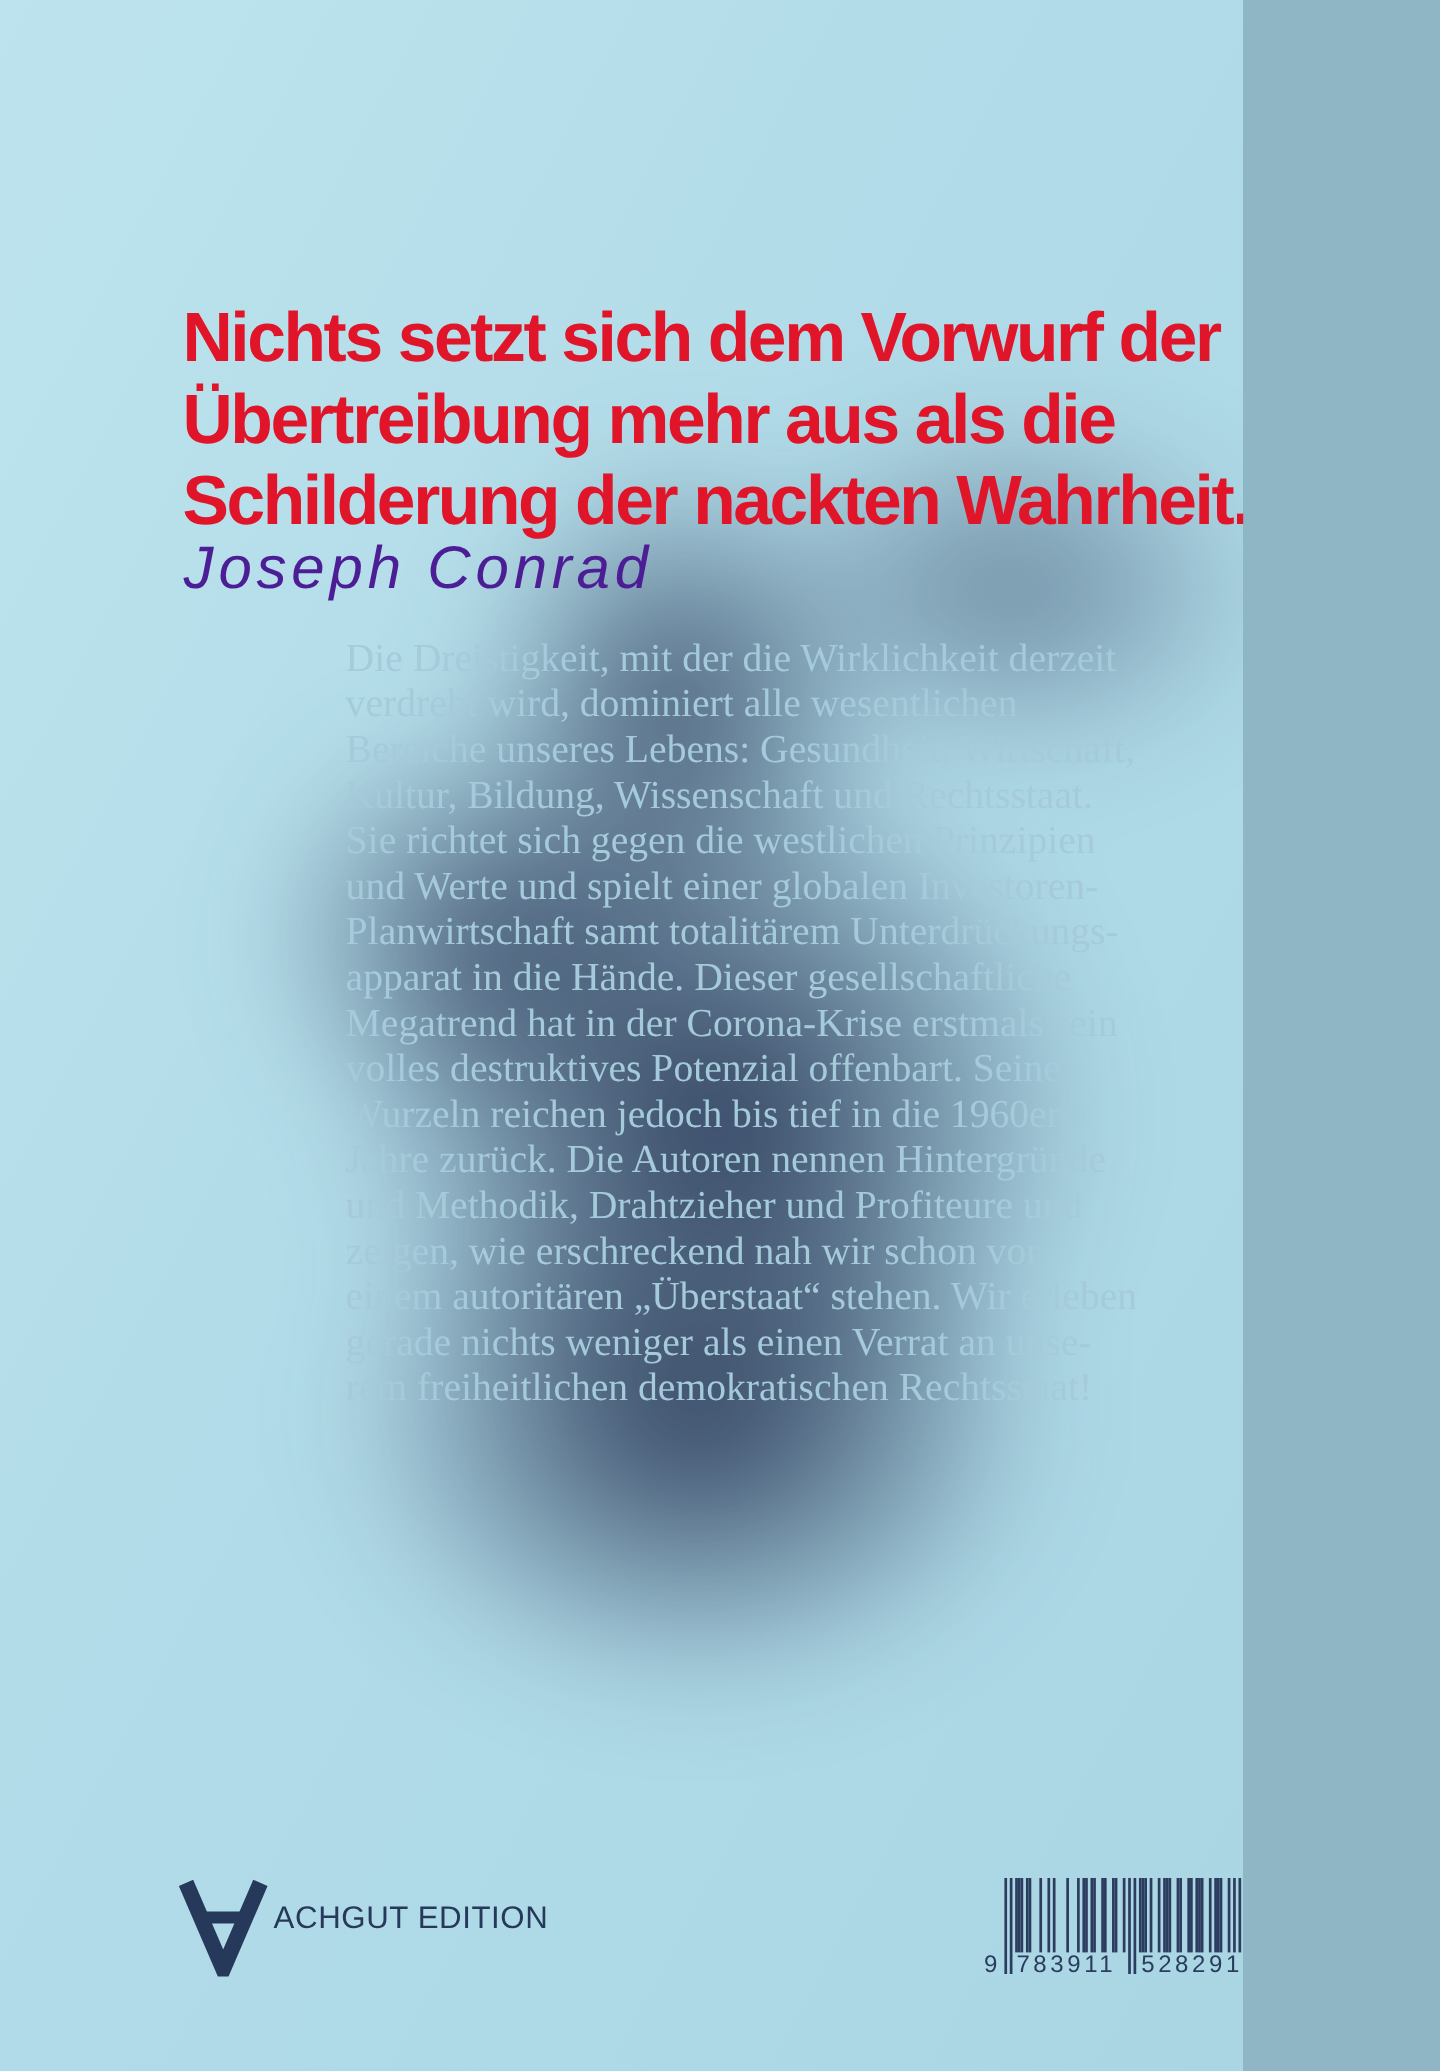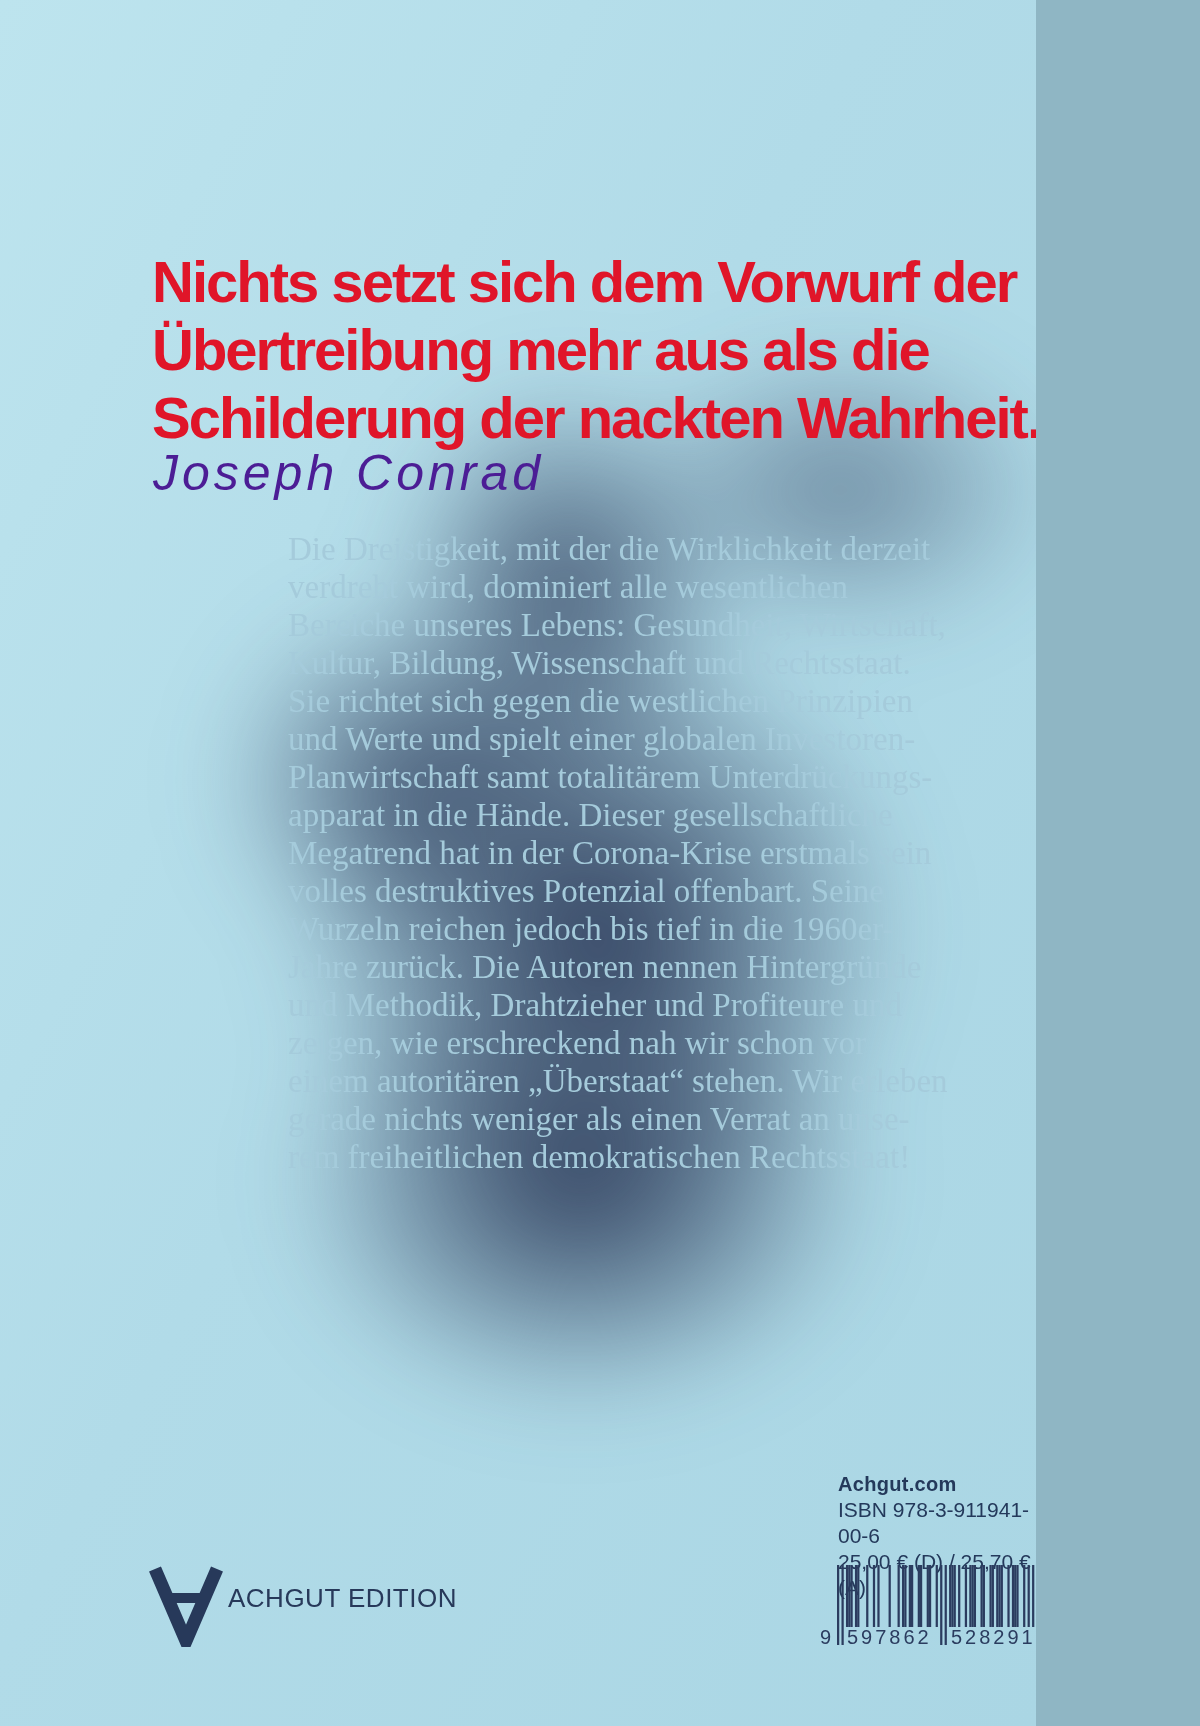--- a/index.html
+++ b/index.html
@@ -92,25 +92,20 @@
 rem freiheitlichen demokratischen Rechtsstaat!</div>
 
   <div class="publisher">
     <svg width="78" height="82" viewBox="0 0 78 82" aria-hidden="true">
       <path d="M8 4 L39 76 L70 4" fill="none" stroke="#27395a" stroke-width="13"></path>
       <line x1="20" y1="33" x2="58" y2="33" stroke="#27395a" stroke-width="10"></line>
     </svg>
     <span class="pubname">ACHGUT EDITION</span>
   </div>
 
-  <div class="info">
-    <div class="site">Achgut.com</div>
-    <div class="isbn">ISBN 978-3-911941-00-6</div>
-    <div class="price">25,00 € (D) / 25,70 € (A)</div>
-  </div>
 
   <div class="barcode">
     <svg id="barcode-svg" width="213" height="80" viewBox="0 0 95 80" preserveAspectRatio="none">
         <rect x="0" y="0" width="1" height="80"></rect>
         <rect x="2" y="0" width="1" height="80"></rect>
         <rect x="4" y="0" width="1" height="62"></rect>
         <rect x="5" y="0" width="1" height="62"></rect>
         <rect x="6" y="0" width="1" height="62"></rect>
         <rect x="8" y="0" width="1" height="62"></rect>
         <rect x="9" y="0" width="1" height="62"></rect>
@@ -150,17 +145,17 @@
         <rect x="79" y="0" width="1" height="62"></rect>
         <rect x="80" y="0" width="1" height="62"></rect>
         <rect x="83" y="0" width="1" height="62"></rect>
         <rect x="85" y="0" width="1" height="62"></rect>
         <rect x="87" y="0" width="1" height="62"></rect>
         <rect x="92" y="0" width="1" height="80"></rect>
         <rect x="94" y="0" width="1" height="80"></rect>
       </svg>
     <div class="bc-digits">
       <span class="bc-9">9</span>
-      <span class="bc-g1">597862</span>
+      <span class="bc-g1">783911</span>
       <span class="bc-g2">528291</span>
     </div>
   </div>
 </div>
 
 </body></html>

